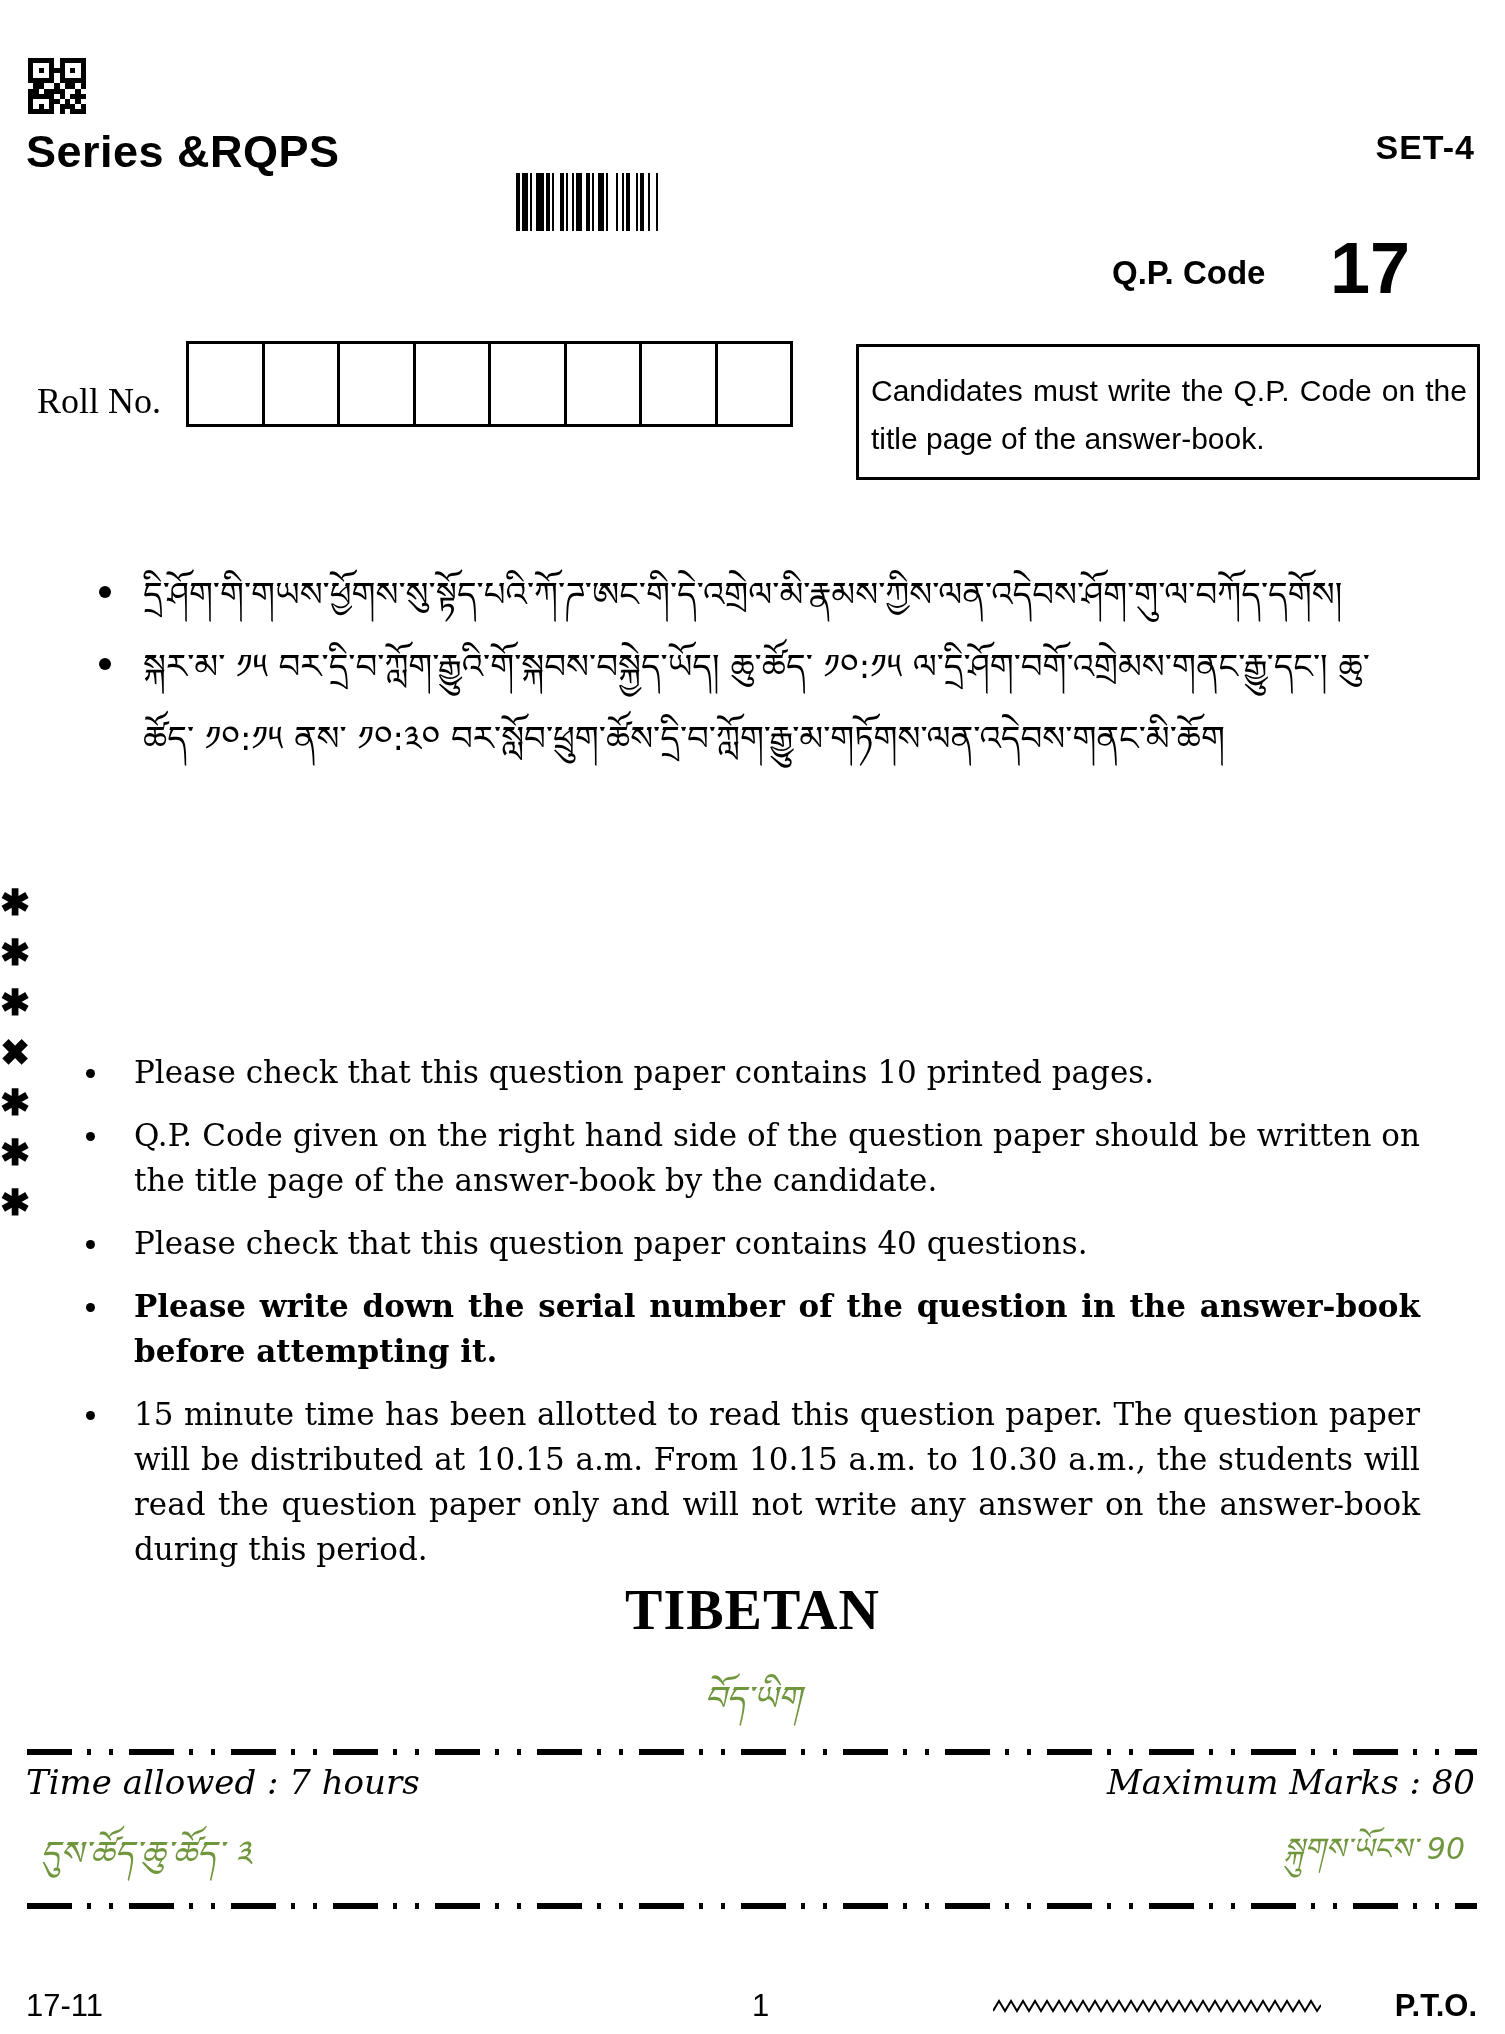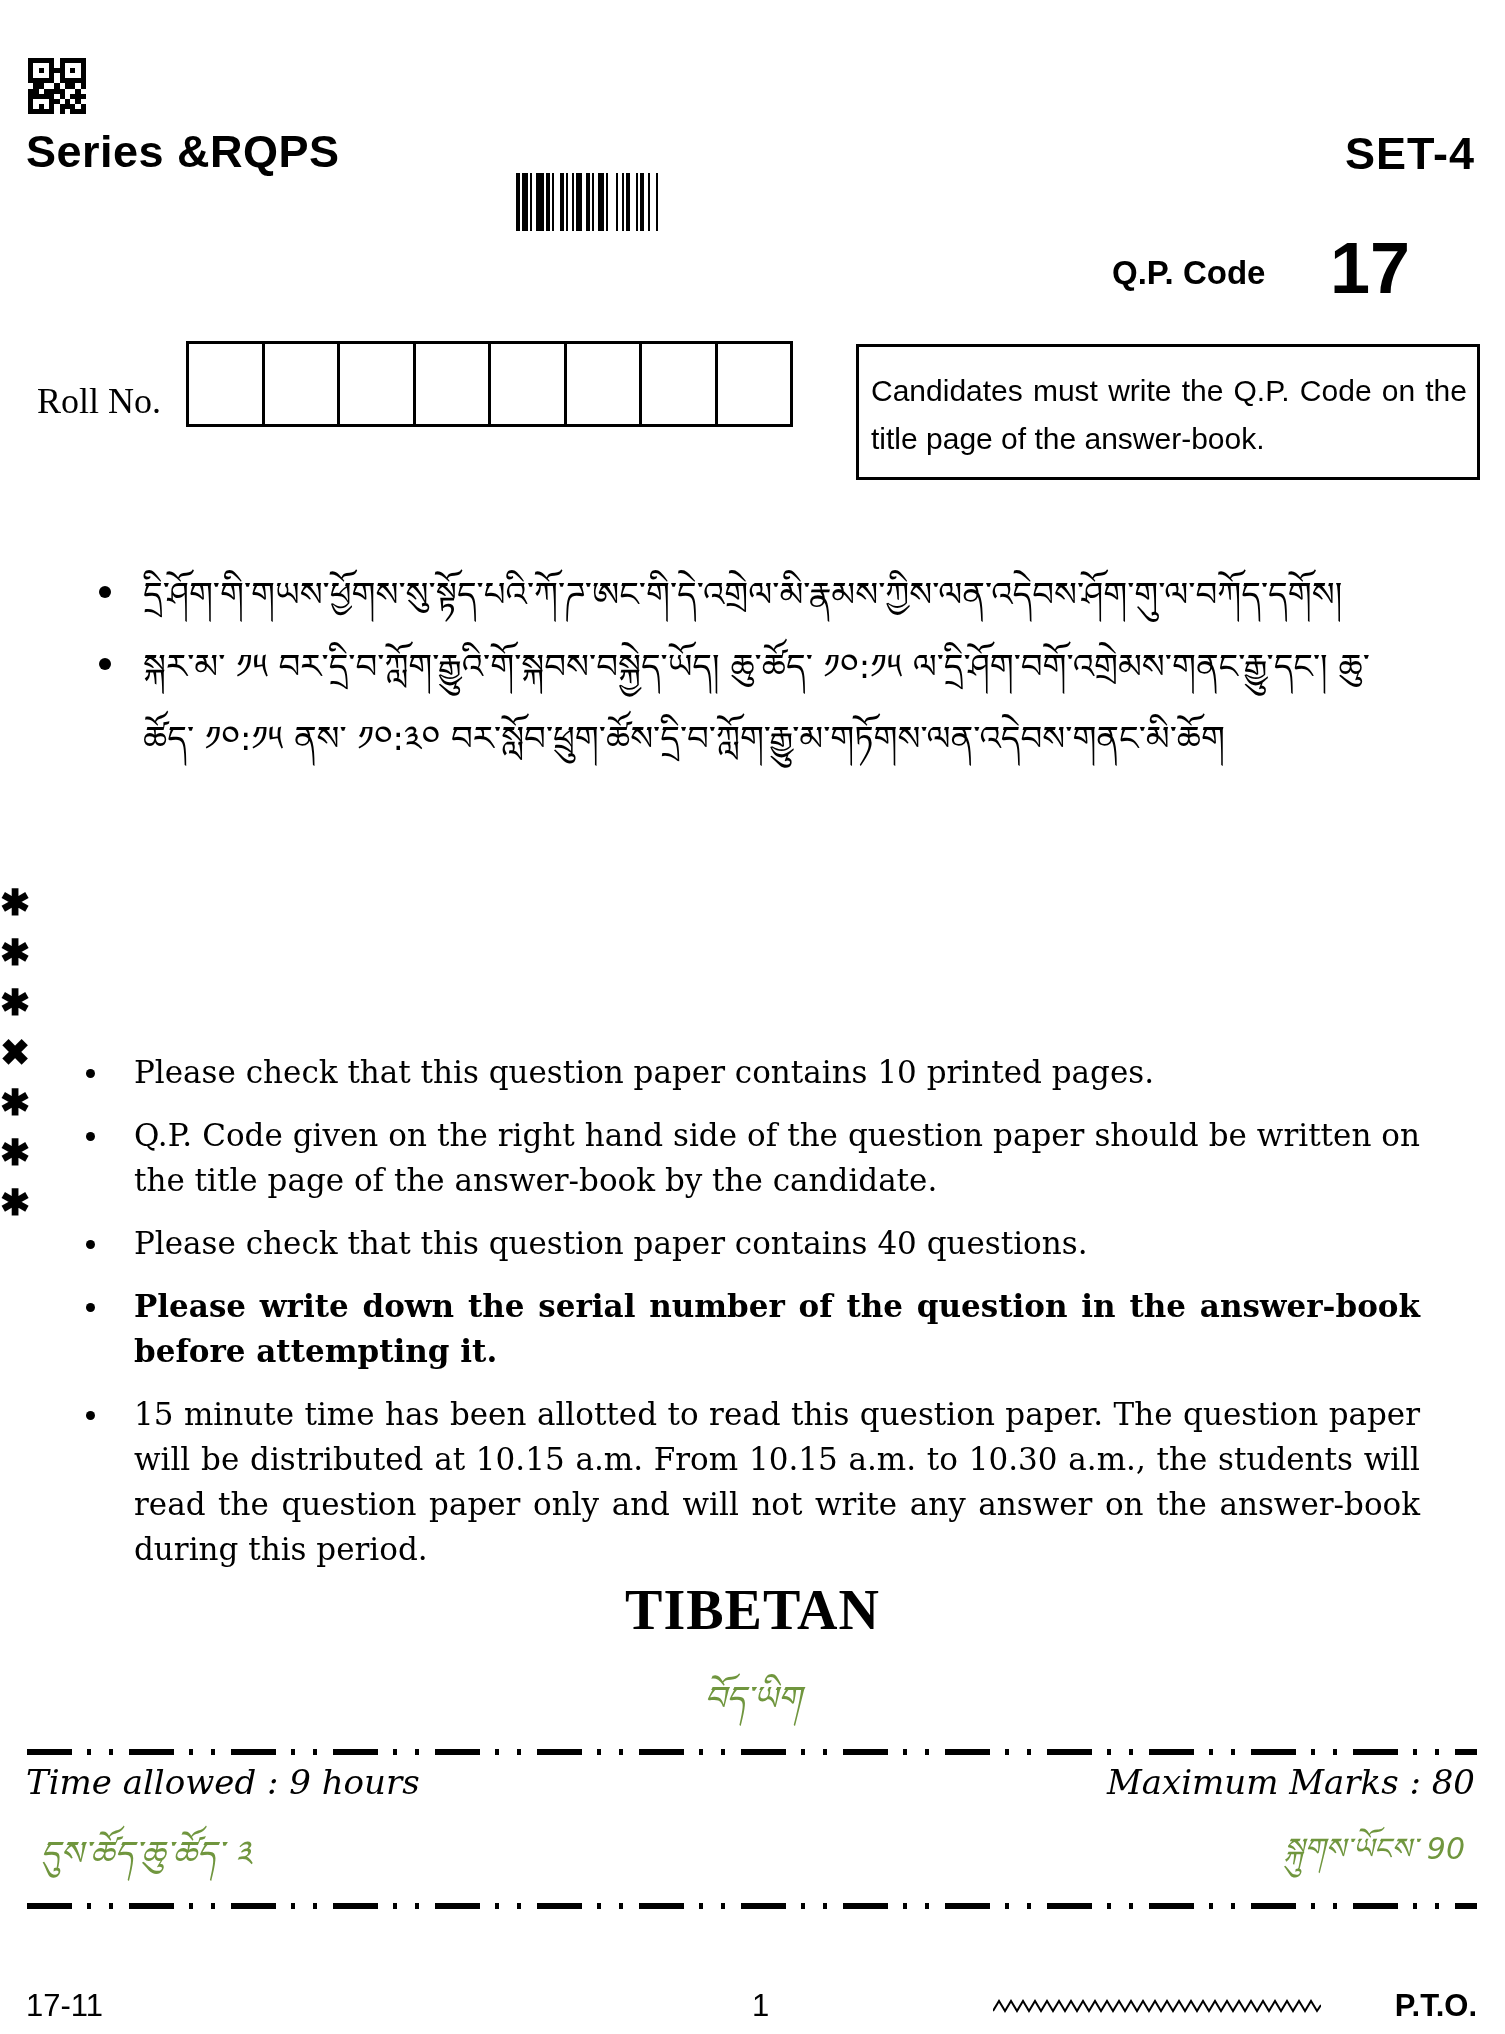--- a/index.html
+++ b/index.html
@@ -8,21 +8,21 @@
   .sans { font-family: "Liberation Sans", "DejaVu Sans", sans-serif; }
   .serif { font-family: "DejaVu Serif", "Liberation Serif", serif; }
   .tib { font-family: "DejaVu Sans", "Liberation Sans", sans-serif; }
 
   
   .qr { left:28px; top:58px; width:58px; height:56px; display:grid; grid-template-columns:repeat(11,1fr); grid-template-rows:repeat(11,1fr); }
   .qr span { display:block; }
   .qr .b { background:#000; }
 
   .series { left:26px; top:126px; font-size:45px; font-weight:bold; letter-spacing:0.5px; }
-  .set { right:30px; top:128px; font-size:45px; font-weight:bold; letter-spacing:1px; }
+  .set { right:30px; top:128px; font-size:34px; font-weight:bold; letter-spacing:1px; }
 
   .barcode { left:516px; top:173px; width:170px; height:58px; display:flex; align-items:stretch; }
   .barcode i { display:block; height:100%; background:#000; }
 
   .qp-label { left:1112px; top:254px; font-size:33px; font-weight:bold; }
   .qp-code { left:1330px; top:232px; font-size:72px; font-weight:bold; line-height:1; }
 
   .roll-label { left:26px; top:380px; font-size:36px; font-family:"Liberation Serif", "DejaVu Serif", serif;margin-left:11px; }
   .roll-boxes { left:186px; top:341px; width:607px; height:86px; border:3px solid #000; box-sizing:border-box; display:flex; }
   .roll-boxes div { flex:1; border-right:3px solid #000; }
@@ -277,21 +277,21 @@
 <svg class="abs dash dash1" viewBox="0 0 1450 6" preserveAspectRatio="none">
   <defs>
     <pattern id="dp" x="0" y="0" width="102" height="6" patternUnits="userSpaceOnUse">
       <rect x="0" y="0" width="45" height="6" fill="#000"></rect>
       <rect x="60" y="0" width="4" height="6" fill="#000"></rect>
       <rect x="82" y="0" width="4" height="6" fill="#000"></rect>
     </pattern>
   </defs>
   <rect x="0" y="0" width="1450" height="6" fill="url(#dp)"></rect>
 </svg>
-<div class="abs serif time">Time allowed : 9 hours</div>
+<div class="abs serif time">Time allowed : 7 hours</div>
 <div class="abs serif marks">Maximum Marks : 80</div>
 <div class="abs tib hand time-sig">དུས་ཚོད་ཆུ་ཚོད་ ༣</div>
 <div class="abs tib hand marks-sig">སྐུགས་ཡོངས་ 90</div>
 <svg class="abs dash dash2" viewBox="0 0 1450 6" preserveAspectRatio="none">
   <rect x="0" y="0" width="1450" height="6" fill="url(#dp)"></rect>
 </svg>
 
 <div class="abs sans f-code">17-11</div>
 <div class="abs sans f-page">1</div>
 <svg class="abs f-zig" viewBox="0 0 328 22" preserveAspectRatio="none">

